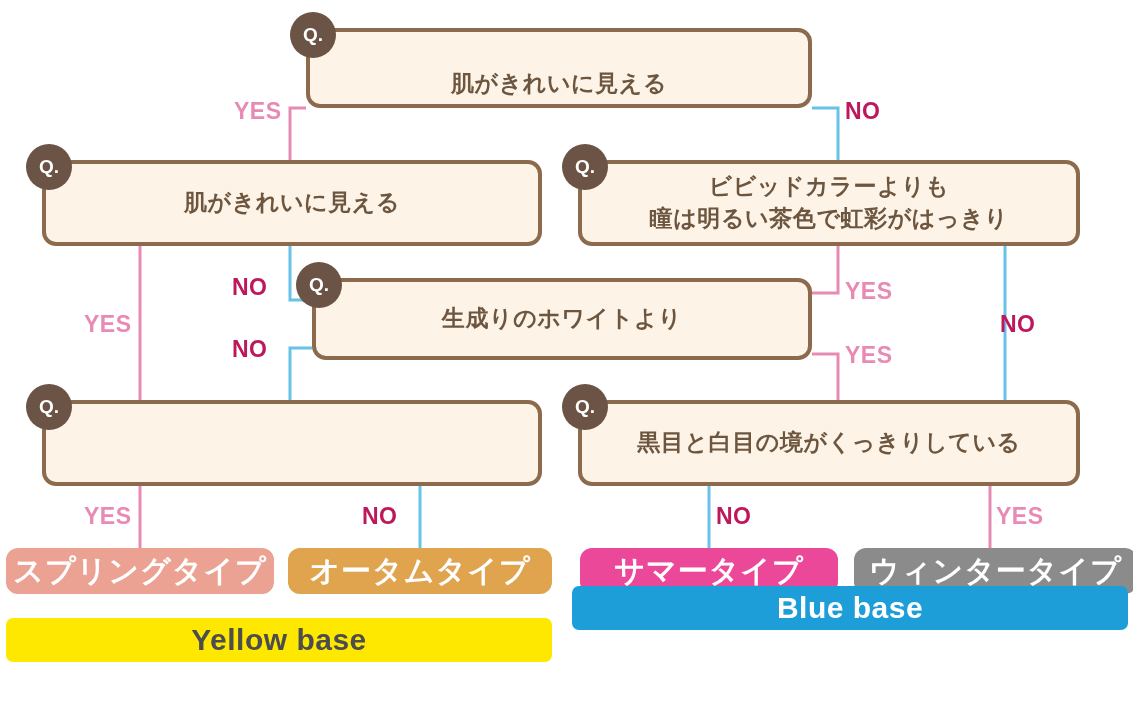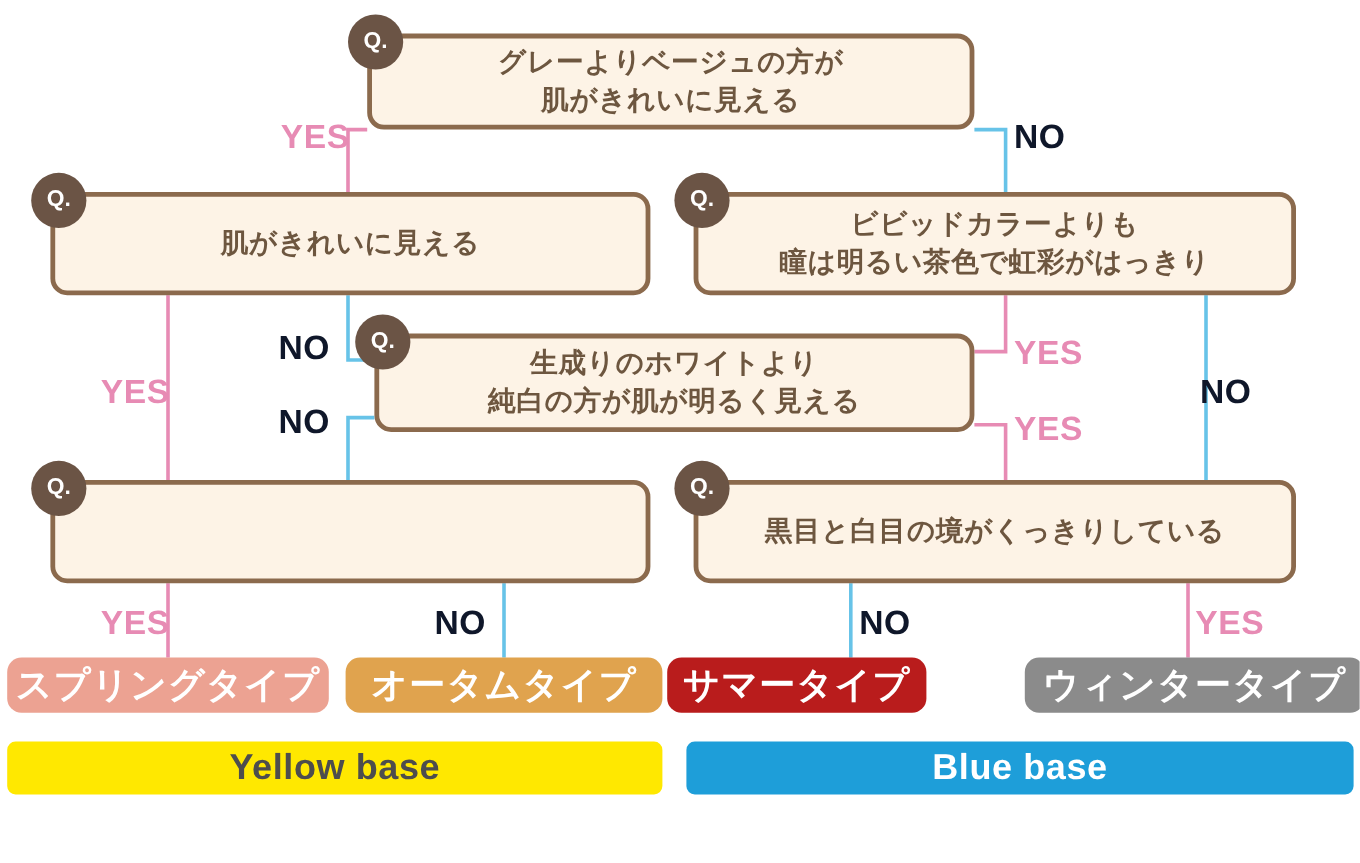--- a/index.html
+++ b/index.html
@@ -26,29 +26,29 @@
     left: 0; top: 0;
     width: 1133px;
     height: 719px;
     z-index: 1;
   }
 
   
   .edge-label {
     position: absolute;
     z-index: 3;
-    font-size: 28px;
+    font-size: 23px;
     font-weight: 700;
     letter-spacing: 0.5px;
     line-height: 1;
     white-space: nowrap;
     font-family: "Liberation Sans", "DejaVu Sans", sans-serif;
   }
   .lbl-yes { color: #e78bb4; }
-  .lbl-no  { color: #0f172a; }
+  .lbl-no  { color: #be185d; }
 
   
   .qbox {
     position: absolute;
     z-index: 2;
     box-sizing: border-box;
     background: #fdf3e6;
     border: 4px solid #8b6a4d;
     border-radius: 14px;
     display: flex;
@@ -144,21 +144,21 @@
 
       <path d="M 709 486 L 709 548" stroke="#67c3e8"></path>
 
       <path d="M 990 486 L 990 548" stroke="#e78bb4"></path>
     </g>
   </svg>
 
   <div class="qbox" style="left:306px; top:28px; width:506px; height:80px;">
     <span class="qbadge">Q.</span>
     <div class="qtext">
-      <span>グレーよりベージュの方が</span><br>
+      <br>
       <span>肌がきれいに見える</span>
     </div>
   </div>
 
   <div class="qbox" style="left:42px; top:160px; width:500px; height:86px;">
     <span class="qbadge">Q.</span>
     <div class="qtext">
       <span>肌がきれいに見える</span>
     </div>
   </div>
@@ -168,21 +168,20 @@
     <div class="qtext">
       <span>ビビッドカラーよりも</span><br>
       <span>瞳は明るい茶色で虹彩がはっきり</span>
     </div>
   </div>
 
   <div class="qbox" style="left:312px; top:278px; width:500px; height:82px;">
     <span class="qbadge">Q.</span>
     <div class="qtext">
       <span>生成りのホワイトより</span><br>
-      <span>純白の方が肌が明るく見える</span>
     </div>
   </div>
 
   <div class="qbox" style="left:42px; top:400px; width:500px; height:86px;">
     <span class="qbadge">Q.</span>
   </div>
 
   <div class="qbox" style="left:578px; top:400px; width:502px; height:86px;">
     <span class="qbadge">Q.</span>
     <div class="qtext">
@@ -202,19 +201,19 @@
   <span class="edge-label lbl-yes" style="left:84px; top:313px;">YES</span>
   <span class="edge-label lbl-no" style="left:1000px; top:313px;">NO</span>
 
   <span class="edge-label lbl-yes" style="left:84px; top:505px;">YES</span>
   <span class="edge-label lbl-no" style="left:362px; top:505px;">NO</span>
   <span class="edge-label lbl-no" style="left:716px; top:505px;">NO</span>
   <span class="edge-label lbl-yes" style="left:996px; top:505px;">YES</span>
 
   <div class="result" style="left:288px; top:548px; width:264px; height:46px; background:#e0a34e;">オータムタイプ</div>
   <div class="result" style="left:6px; top:548px; width:268px; height:46px; background:#eca292;">スプリングタイプ</div>
-  <div class="result" style="left:556px; top:548px; width:216px; height:46px; background:#b91c1c;">サマータイプ</div>
+  <div class="result" style="left:580px; top:548px; width:258px; height:46px; background:#ec4899;">サマータイプ</div>
   <div class="result" style="left:854px; top:548px; width:283px; height:46px; background:#8b8b8b;">ウィンタータイプ</div>
 
   <div class="basebar" style="left:6px; top:618px; width:546px; height:44px; background:#ffe800; color:#4d4d4d;">Yellow base</div>
-  <div class="basebar" style="left:572px; top:618px; width:556px; height:44px; background:#1e9ed9; color:#ffffff;">Blue base</div>
+  <div class="basebar" style="left:572px; top:586px; width:556px; height:44px; background:#1e9ed9; color:#ffffff;">Blue base</div>
 
 </div>
 
 </body></html>

